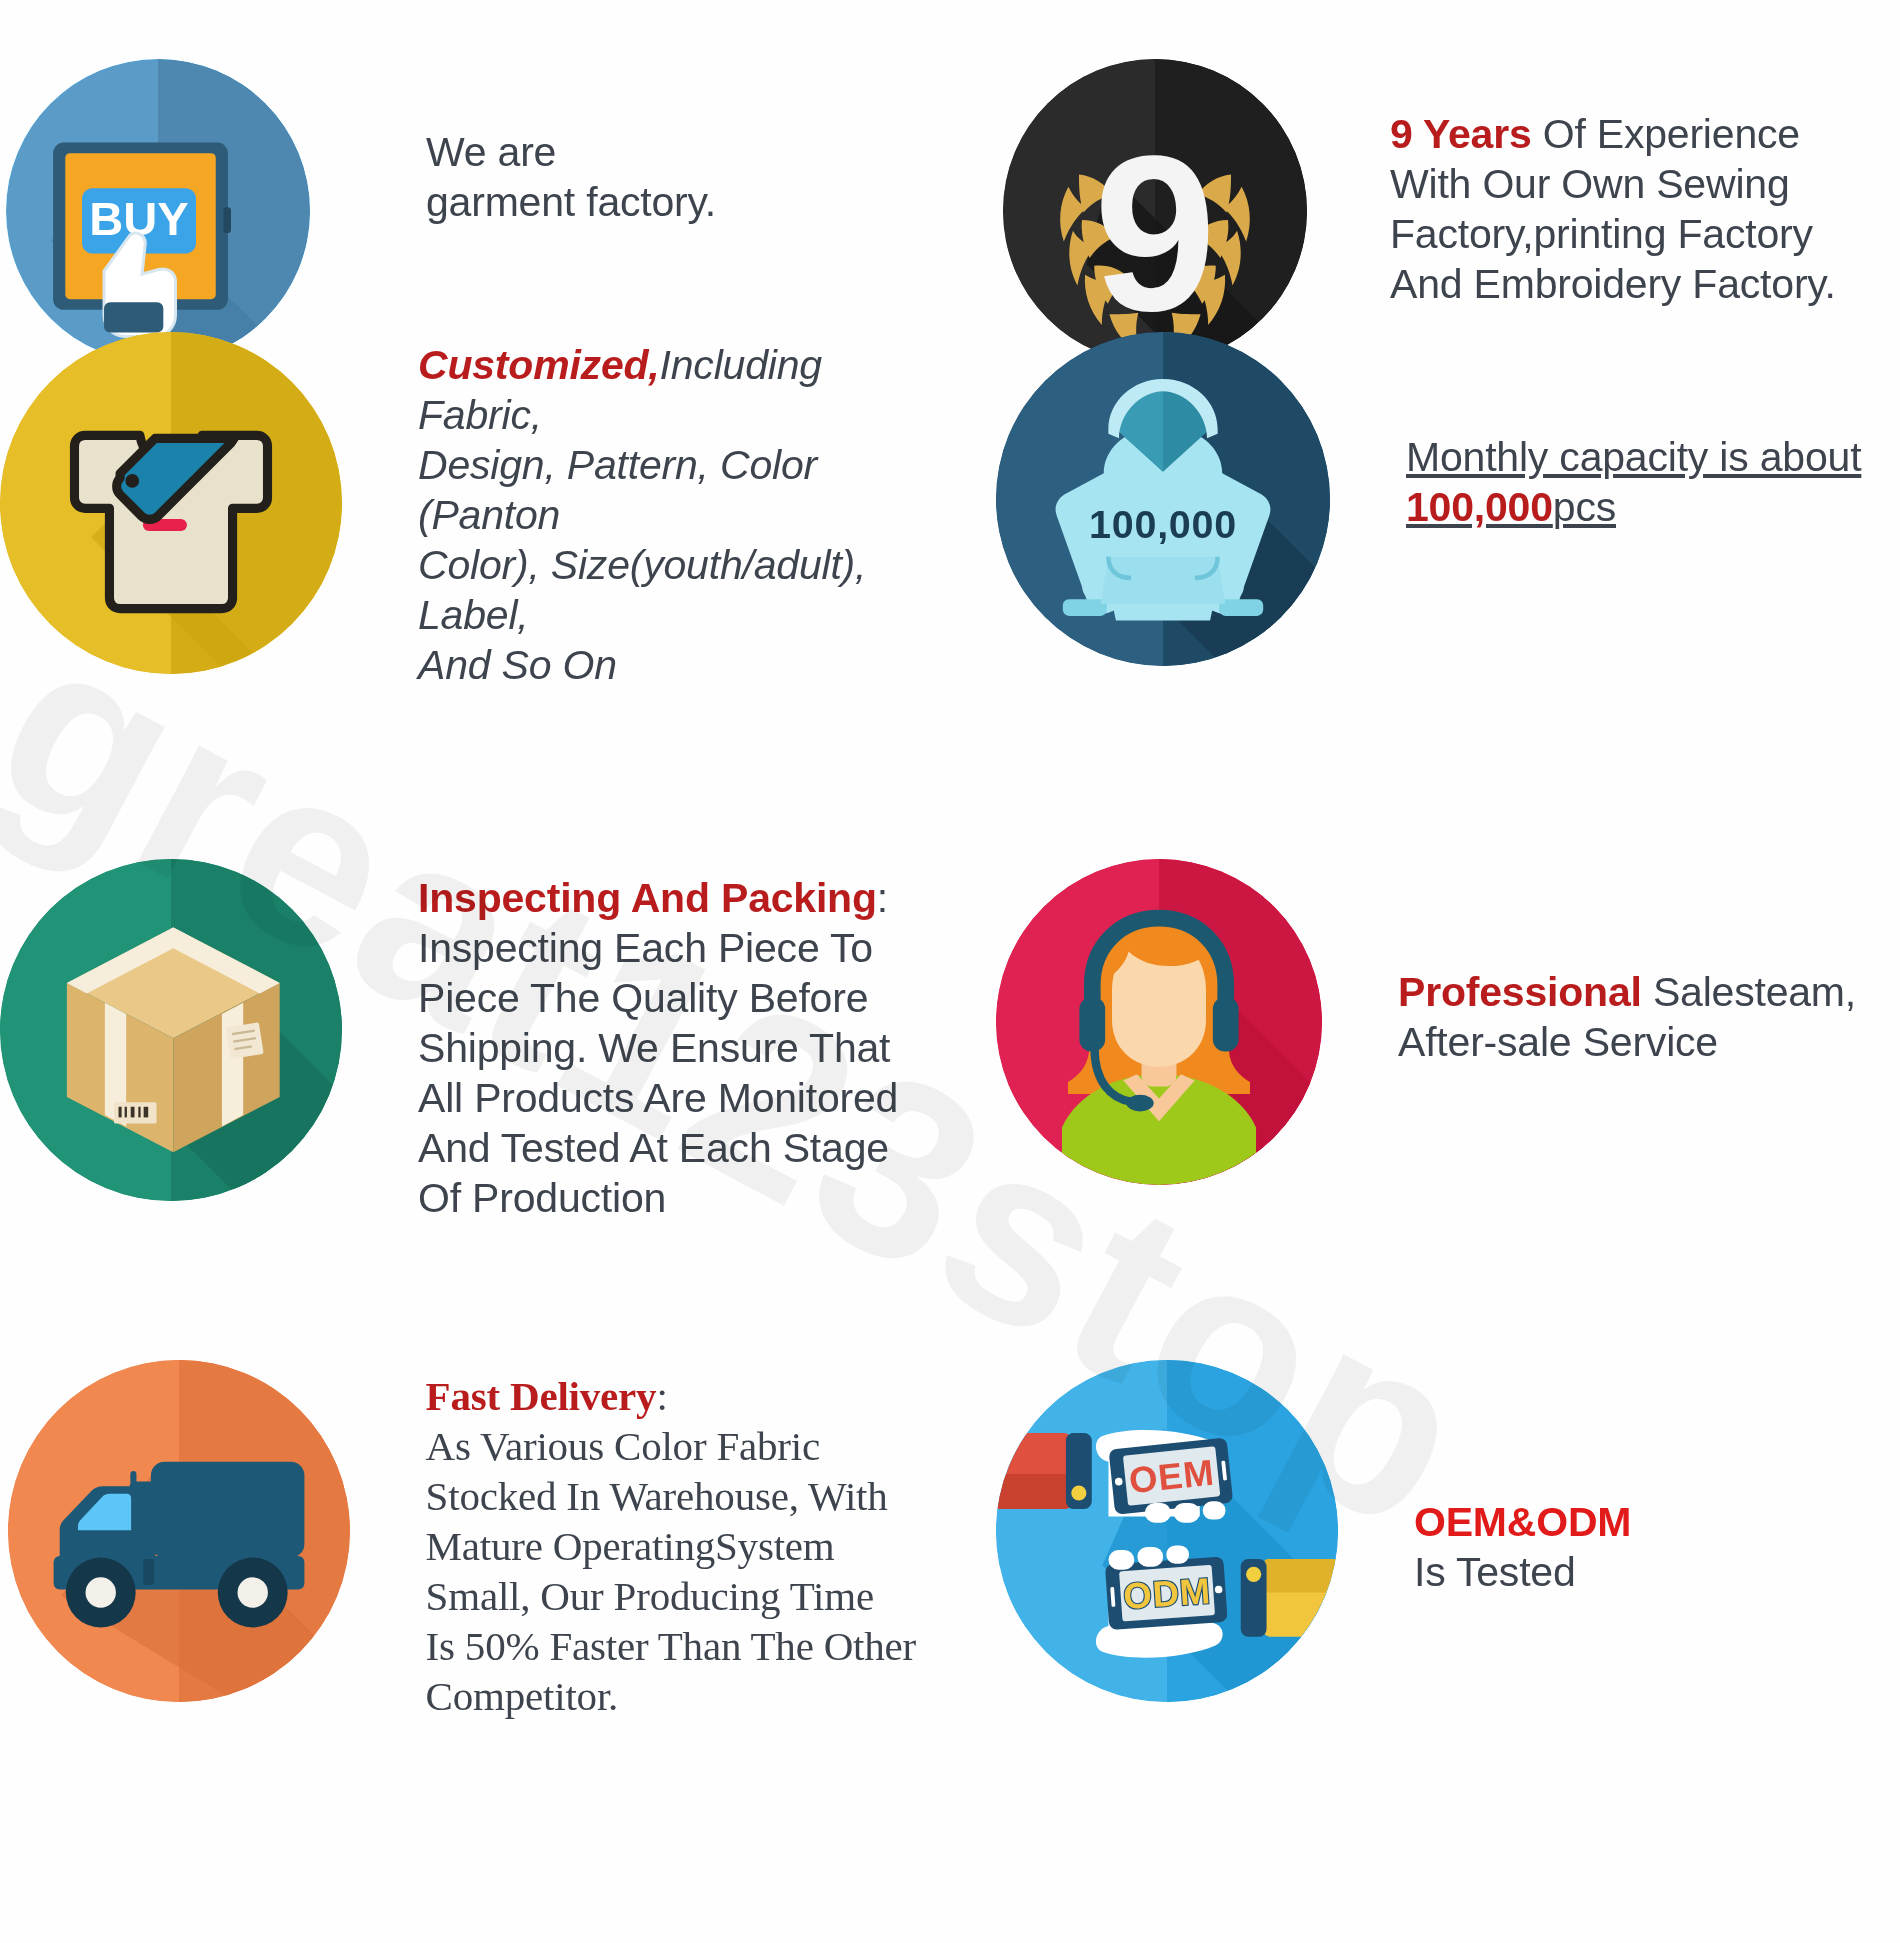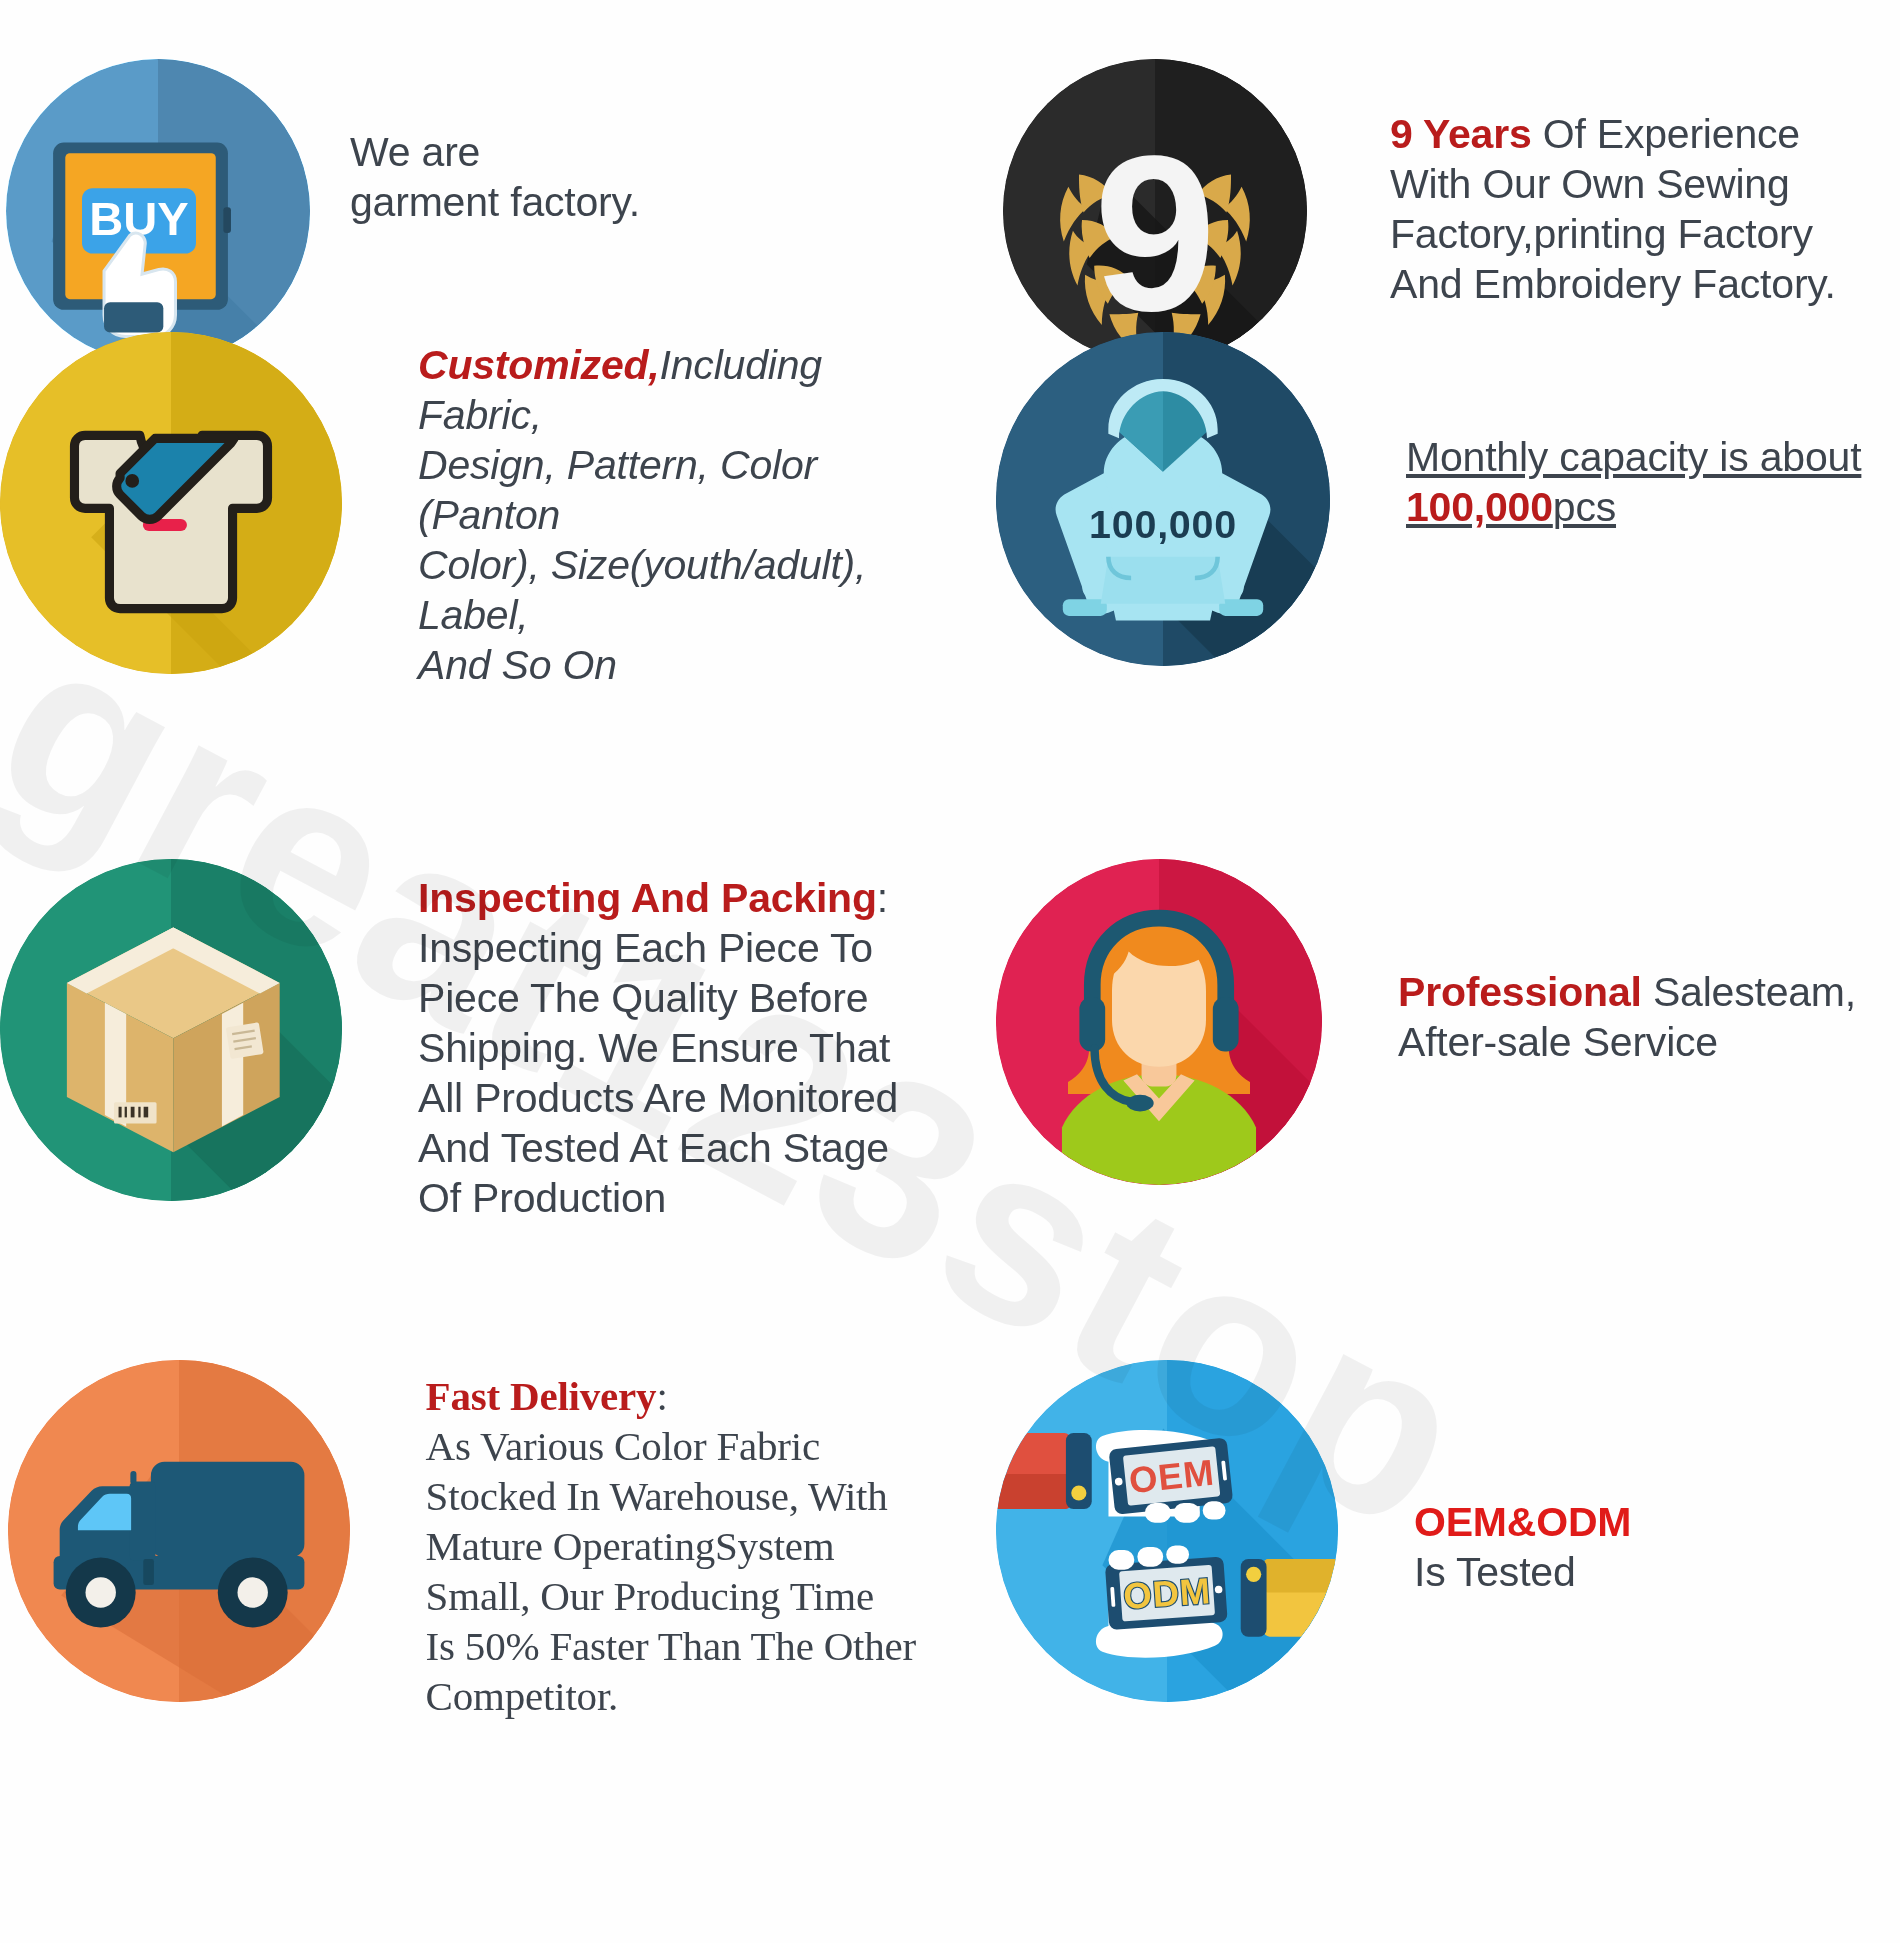--- a/index.html
+++ b/index.html
@@ -72,21 +72,21 @@
   }
   .copy .hl-strong {
     color: #e01b19;
     font-weight: 700;
   }
 
   
   
   #cell-onestop      { padding: 59px 0 0 6px; }
   #cell-onestop .badge { width: 304px; height: 304px; background:#7dd3fc; }
-  #cell-onestop .copy  { margin: 68px 0 0 40px; }
+  #cell-onestop .copy  { margin: 68px 0 0 116px; }
 
   #cell-years        { padding: 59px 0 0 53px; }
   #cell-years .badge { width: 304px; height: 304px; background:#262626; }
   #cell-years .copy  { margin: 50px 0 0 83px; }
 
   
   #cell-customized   { padding: 6px 0 0 0px; font-style: italic; }
   #cell-customized .badge { width: 342px; height: 342px; background:#e0b51e; }
   #cell-customized .copy  { margin: 7.6px 0 0 76px; }
 

